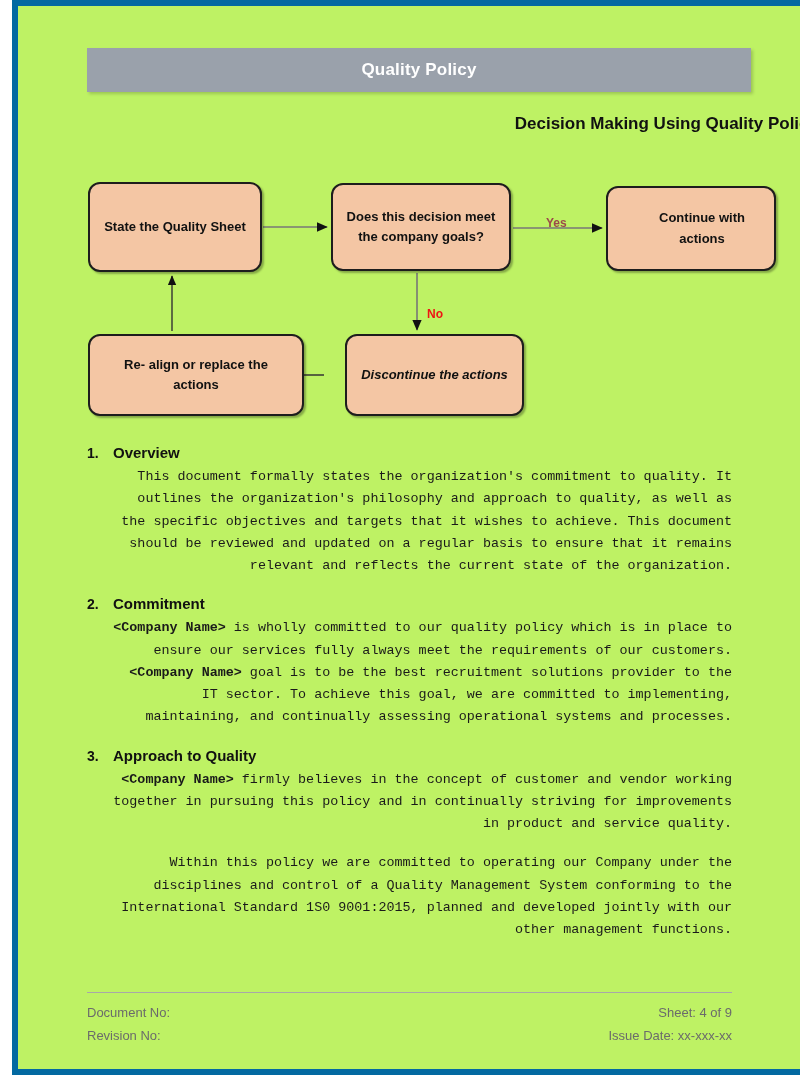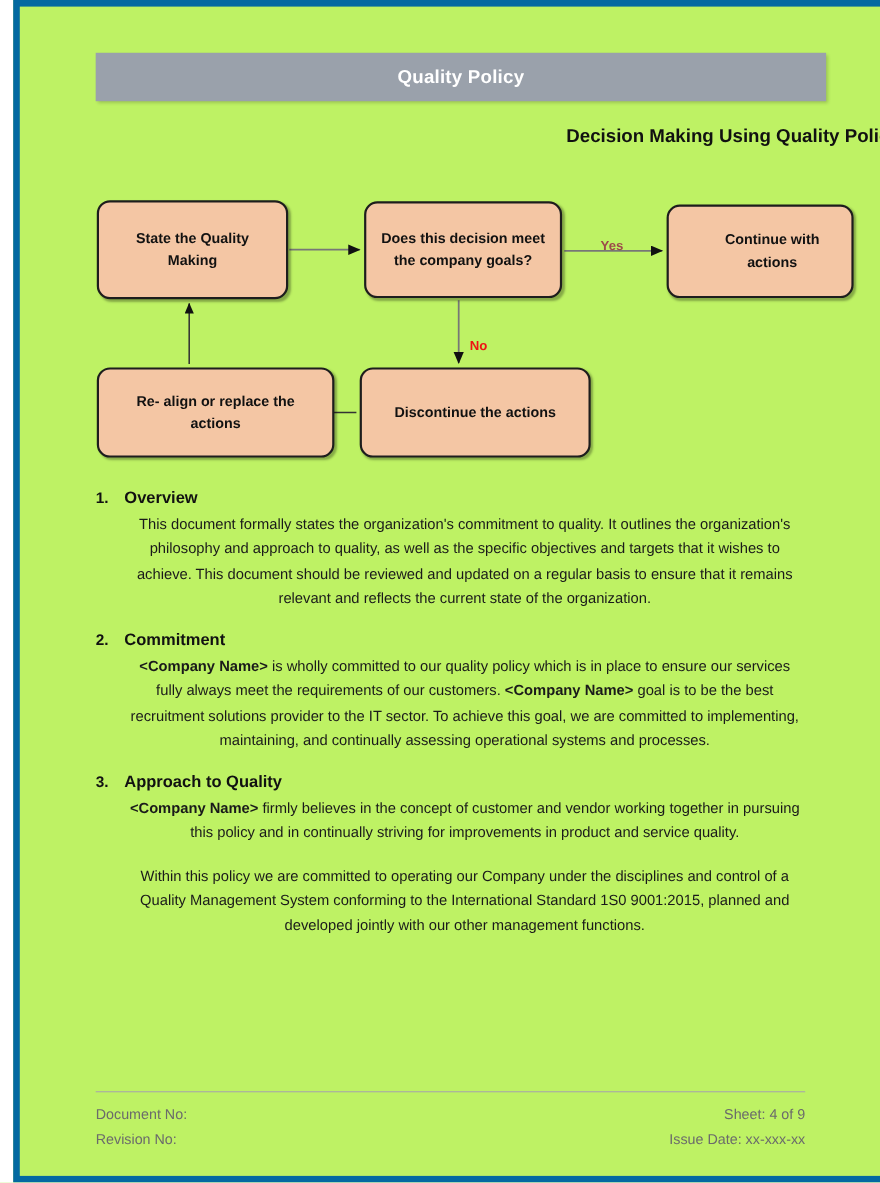--- a/index.html
+++ b/index.html
@@ -82,21 +82,21 @@
     font-size: 13px;
     font-weight: bold;
     color: #111111;
     line-height: 1.55;
     padding: 4px 10px;
   }
   #node-state     { left: 70px;  top: 176px; width: 174px; height: 90px; }
   #node-decision  { left: 313px; top: 177px; width: 180px; height: 88px; text-align: center; }
   #node-continue  { left: 588px; top: 180px; width: 170px; height: 85px; padding-left: 32px; }
   #node-realign   { left: 70px;  top: 328px; width: 216px; height: 82px; }
-  #node-discont   { left: 309px; top: 328px; width: 210px; height: 82px; }
+  #node-discont   { left: 327px; top: 328px; width: 179px; height: 82px; font-style: italic; }
 
   .edge-label {
     position: absolute;
     font-size: 12px;
     font-weight: bold;
   }
   #label-yes { left: 528px; top: 210px; color: #9c4a4a; }
   #label-no  { left: 409px; top: 301px; color: #ef1414; }
 
   
@@ -120,21 +120,22 @@
     flex: 0 0 26px;
     font-size: 14px;
     font-weight: bold;
   }
   .sec-title { font-size: 15px; font-weight: bold; }
   .sec-body {
     margin: 0 0 0 26px;
     font-size: 13.4px;
     color: #1a1a1a;
     line-height: 1.66;
-    text-align: center;
+    text-align: right;
+    font-family: Liberation Mono, monospace;
   }
   .sec-body + .sec-body { margin-top: 17px; }
   .sec-body b { font-weight: bold; }
 
   #sec-1 { margin-bottom: 18px; }
   #sec-2 { margin-bottom: 18px; }
 
   
   .footer {
     position: absolute;
@@ -183,21 +184,21 @@
       <line x1="495" y1="222" x2="584" y2="222" stroke="#777777" stroke-width="1.6" marker-end="url(#arrowhead)"></line>
 
       <line x1="399" y1="267" x2="399" y2="324" stroke="#777777" stroke-width="1.6" marker-end="url(#arrowhead)"></line>
 
       <line x1="306" y1="369" x2="255" y2="369" stroke="#333333" stroke-width="1.4" marker-end="url(#arrowhead)"></line>
 
       <line x1="154" y1="325" x2="154" y2="270" stroke="#333333" stroke-width="1.4" marker-end="url(#arrowhead)"></line>
     </svg>
 
     <div class="node" id="node-state">
-      <span>State the Quality Making</span>
+      <span>State the Quality Sheet</span>
     </div>
     <div class="node" id="node-decision">
       <span>Does this decision meet the company goals?</span>
     </div>
     <div class="node" id="node-continue">
       <span>Continue with actions</span>
     </div>
     <div class="node" id="node-realign">
       <span>Re- align or replace the actions</span>
     </div>

